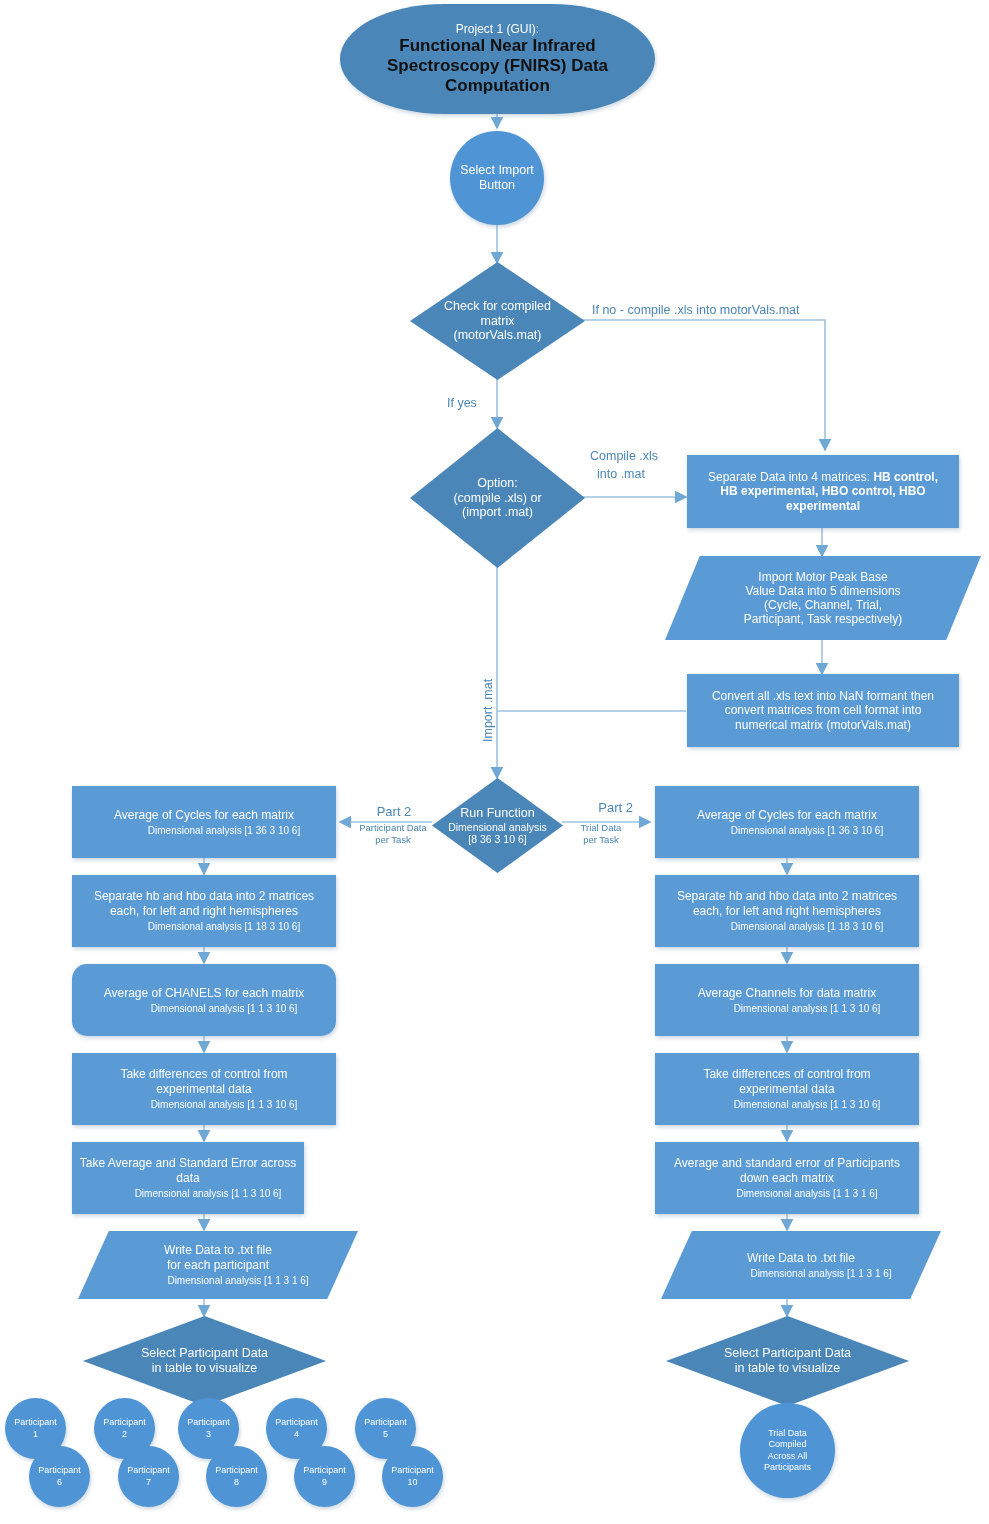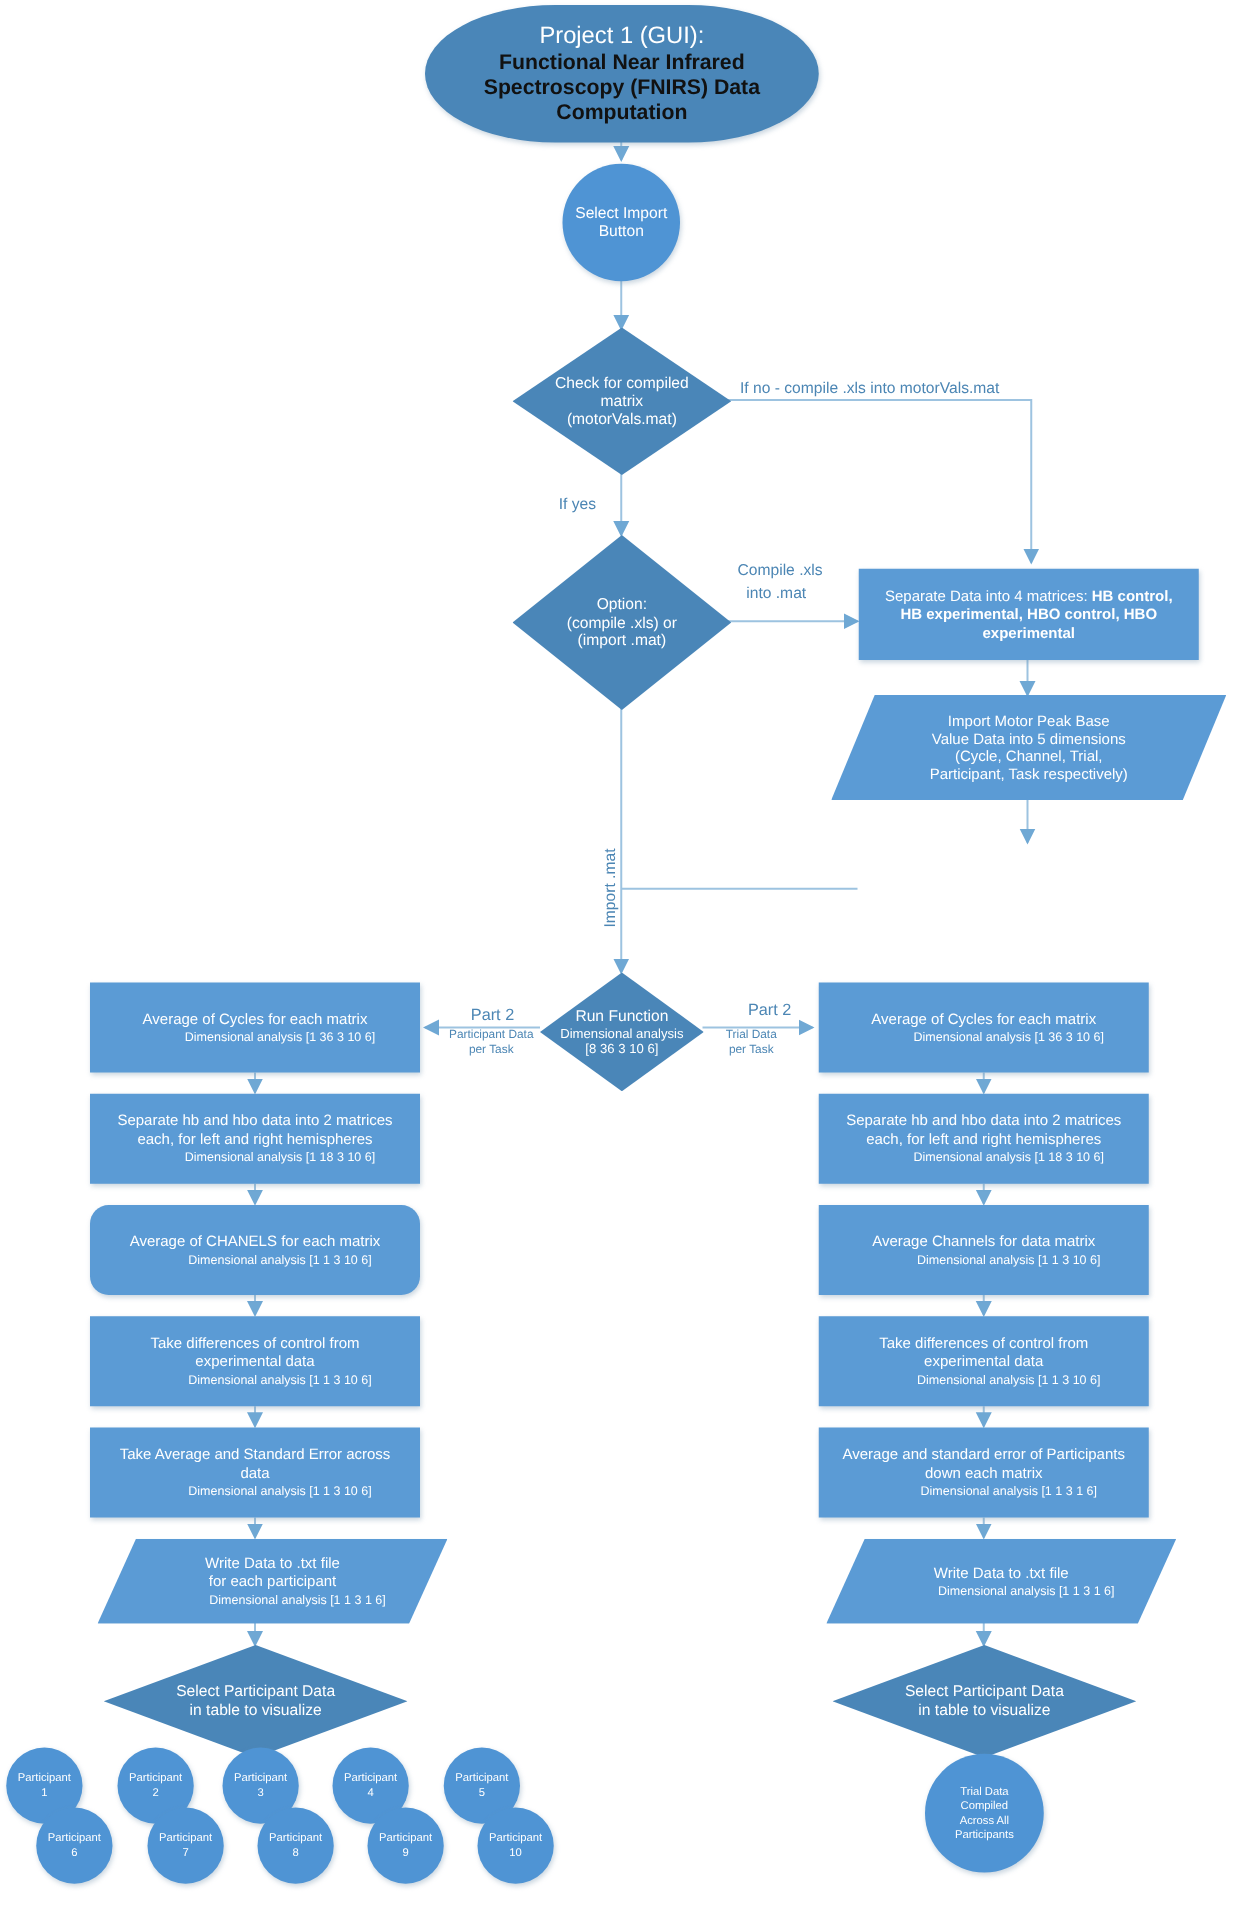--- a/index.html
+++ b/index.html
@@ -42,21 +42,21 @@
             clip-path: polygon(11% 0%, 100% 0%, 89% 100%, 0% 100%); }
 
   .dia-inner {
     position: absolute; left: 0; top: 0; width: 100%; height: 100%;
     background: #4a86b8;
     clip-path: polygon(50% 0%, 100% 50%, 50% 100%, 0% 50%);
   }
   .dia-text { position: relative; z-index: 2; padding: 0 6px; }
 
   
-  .t-title-a { font-size: 19px; font-weight: 400; color: #ffffff; }
+  .t-title-a { font-size: 12px; font-weight: 400; color: #ffffff; }
   .t-title-b { font-size: 17px; font-weight: bold; color: #111111; }
   .t-main    { font-size: 12px; }
   .t-sub     { font-size: 10px; margin-top: 3px; padding-left: 40px; }
   .t-node    { font-size: 12.5px; }
   .t-dia     { font-size: 12.5px; }
   .t-dia-sm  { font-size: 10.5px; }
   .t-circ-sm { font-size: 9px; line-height: 1.25; }
 
   
   .elabel {
@@ -180,20 +180,25 @@
     </div>
   </div>
 
   <div class="node para shadowed" style="left:665px; top:556px; width:316px; height:84px;">
     <div class="t-main">Import Motor Peak Base</div>
     <div class="t-main">Value Data into 5 dimensions</div>
     <div class="t-main">(Cycle, Channel, Trial,</div>
     <div class="t-main">Participant, Task respectively)</div>
   </div>
 
+  <div class="node rect shadowed" style="left:687px; top:674px; width:272px; height:73px;">
+    <div class="t-main">Convert all .xls text into NaN formant then</div>
+    <div class="t-main">convert matrices from cell format into</div>
+    <div class="t-main">numerical matrix (motorVals.mat)</div>
+  </div>
 
   <div class="node diamond" style="left:432px; top:778px; width:131px; height:95px;">
     <div class="dia-inner shadowed"></div>
     <div class="dia-text">
       <div class="t-dia">Run Function</div>
       <div class="t-dia-sm">Dimensional  analysis</div>
       <div class="t-dia-sm">[8 36 3 10 6]</div>
     </div>
   </div>
 
@@ -220,21 +225,21 @@
   </div>
   <div class="node rect shadowed" style="left:72px; top:964px; width:264px; height:72px;border-radius:15px;">
     <div class="t-main">Average of CHANELS for each matrix</div>
     <div class="t-sub">Dimensional  analysis [1 1 3 10 6]</div>
   </div>
   <div class="node rect shadowed" style="left:72px; top:1053px; width:264px; height:72px;">
     <div class="t-main">Take differences of control from</div>
     <div class="t-main">experimental data</div>
     <div class="t-sub">Dimensional  analysis [1 1 3 10 6]</div>
   </div>
-  <div class="node rect shadowed" style="left:72px; top:1142px; width:264px; height:72px;">
+  <div class="node rect shadowed" style="left:72px; top:1142px; width:232px; height:72px;">
     <div class="t-main">Take Average and Standard Error across</div>
     <div class="t-main">data</div>
     <div class="t-sub">Dimensional  analysis [1 1 3 10 6]</div>
   </div>
   <div class="node para shadowed" style="left:78px; top:1231px; width:280px; height:68px;">
     <div class="t-main">Write Data to .txt file</div>
     <div class="t-main">for each participant</div>
     <div class="t-sub">Dimensional  analysis [1 1 3 1 6]</div>
   </div>
 

